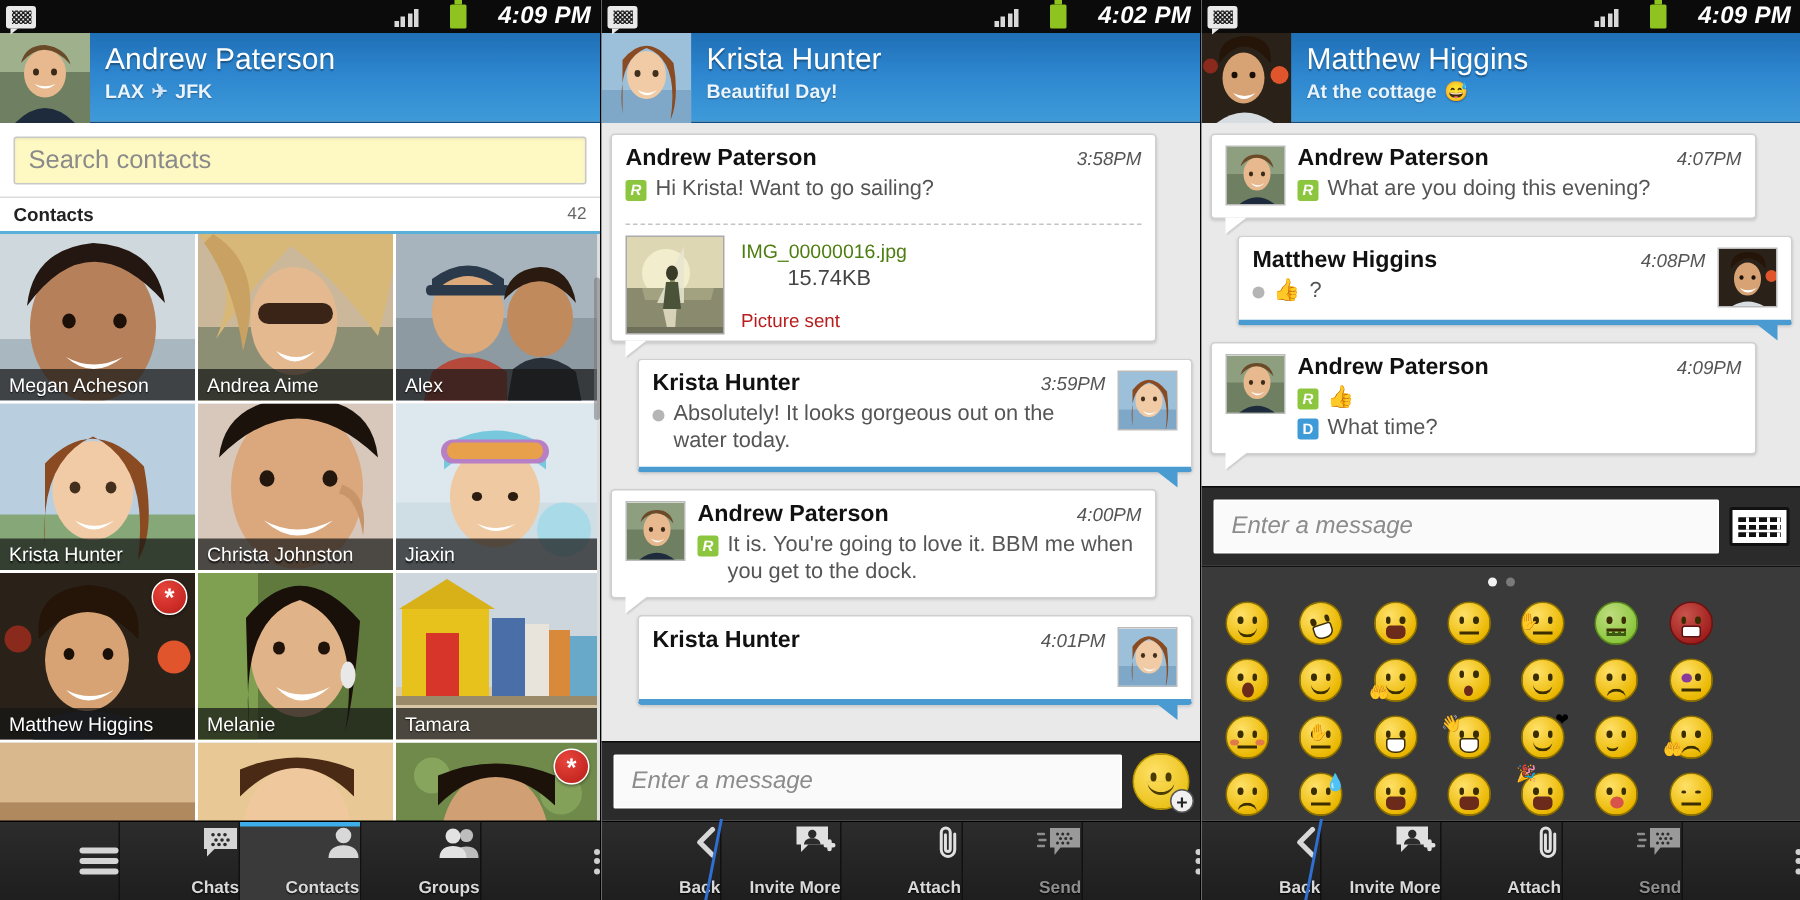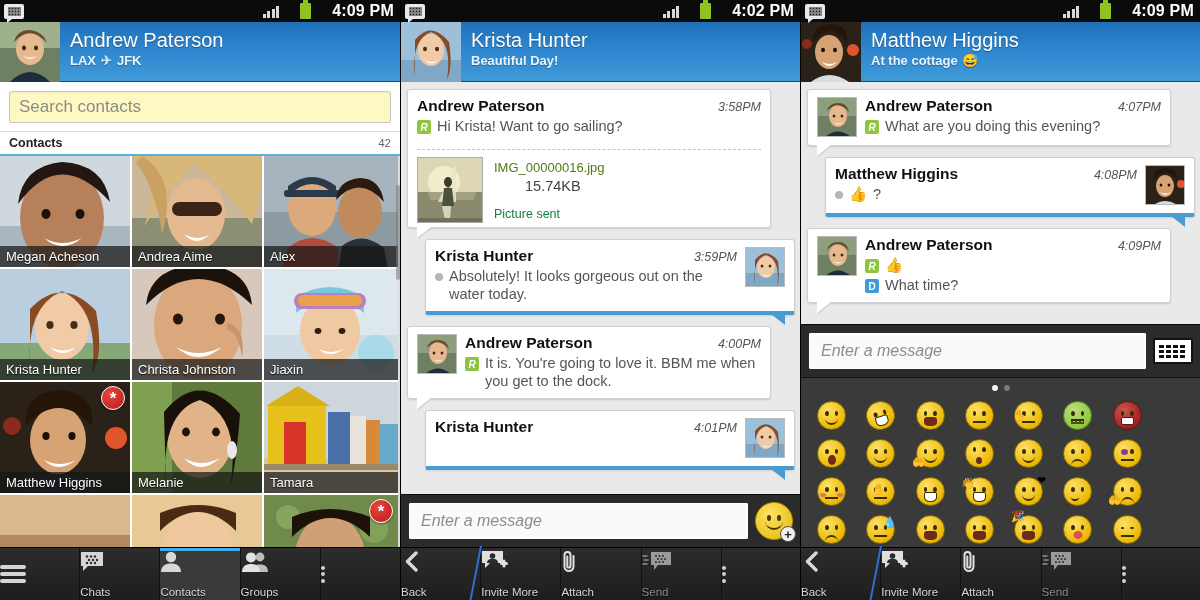--- a/index.html
+++ b/index.html
@@ -28,21 +28,21 @@
     border-left:5px solid #e9e9e9; border-bottom:4px solid transparent;
   }
   .bbm-dots{
     width:13px; height:9px;
     background-image:
       radial-gradient(circle, #1d1d1d 46%, transparent 48%),
       radial-gradient(circle, #1d1d1d 46%, transparent 48%);
     background-size: 3px 3px; background-position: 0 0, 1.5px 1.5px;
     background-repeat: repeat;
   }
-  .status-right { margin-left:auto; display:flex; align-items:center; gap:21px; }
+  .status-right { margin-left:auto; display:flex; align-items:center; gap:21px;font-style:italic; }
   .signal { display:flex; align-items:flex-end; gap:1.5px; height:13px; }
   .signal i { width:3px; background:#d8d8d8; display:block; }
   .signal i:nth-child(1){height:4px;} .signal i:nth-child(2){height:6.5px;}
   .signal i:nth-child(3){height:9px;} .signal i:nth-child(4){height:12px;}
   .battery { width:11px; height:16px; background:#8fc31f; border-radius:1px; position:relative; }
   .battery:before{ content:""; position:absolute; top:-3px; left:3px; width:5px; height:3px; background:#8fc31f; }
   .clock { font-size:16px; font-weight:bold; letter-spacing:.2px; color:#fff; }
 
   
   .appbar {
@@ -105,22 +105,22 @@
     background:#777; border-radius:2px; opacity:.55;
   }
 
   
   .navbar {
     position:absolute; bottom:0; left:0; width:400px; height:53px;
     background: linear-gradient(to bottom,#2c2c2c,#1e1e1e);
     display:flex; align-items:stretch; border-top:1px solid #000;
   }
   .navitem {
-    flex:1; display:flex; flex-direction:column; align-items:flex-start; justify-content:center;
-    gap:14px; color:#d9d9d9; font-size:11.5px; font-weight:normal; position:relative;
+    flex:1; display:flex; flex-direction:column; align-items:flex-end; justify-content:center;
+    gap:14px; color:#d9d9d9; font-size:11.5px; font-weight:bold; position:relative;
     border-right:1px solid #111; text-shadow:0 1px 1px #000;
   }
   .navitem:last-child{ border-right:none; }
   .navitem.sel { background:#3a3a3a; }
   .navitem.sel:before {
     content:""; position:absolute; top:0; left:0; right:0; height:3px; background:#3daee9;
   }
   .navitem.dim { color:#8e8e8e; }
   .nav-icon { height:22px; display:flex; align-items:center; justify-content:center; }
   .hamb { width:26px; }
@@ -167,21 +167,21 @@
     display:flex; align-items:center; justify-content:center;
   }
   .mk-r { background:#8cc63e; }
   .mk-d { background:#3f9ad8; font-style:normal; }
   .mk-dot { width:8px; height:8px; flex:0 0 8px; margin-top:6px; border-radius:50%; background:#b5b5b5; }
   .attach-row { border-top:1px dashed #c4c4c4; margin:6px 9px 0; padding:7px 0 4px; display:flex; gap:11px; }
   .attach-thumb { width:66px; height:66px; flex:0 0 66px; overflow:hidden; border:1px solid #aaa; }
   .attach-meta { padding-top:1px; }
   .attach-name { font-size:13px; color:#4d7c0f; line-height:19px; }
   .attach-size { font-size:14.5px; color:#444; line-height:19px;margin-left:31px; }
-  .attach-sent { font-size:12.5px; color:#15803d; margin-top:11px; }
+  .attach-sent { font-size:12.5px; color:#b91c1c; margin-top:11px; }
 
   
   .inputbar {
     position:absolute; left:0; width:400px; bottom:53px; height:53px;
     background:#2b2b2b; display:flex; align-items:center; padding:0 8px; gap:7px;
     border-top:1px solid #0b0b0b;
   }
   .msg-field {
     flex:1; height:36px; background:#fafafa; border:1px solid #fff;
     display:flex; align-items:center; padding:0 11px; border-radius:1px;

